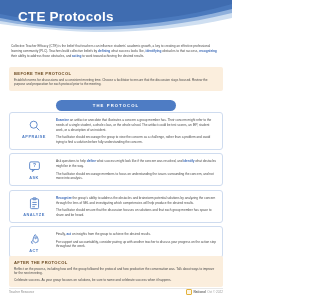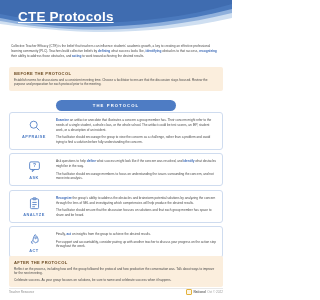--- a/index.html
+++ b/index.html
@@ -11,21 +11,21 @@
     -webkit-font-smoothing:antialiased;
   }
   .page{position:relative;width:232px;height:300px;background:#fff;}
 
   
   .header{position:relative;width:232px;height:43px;overflow:hidden;background:#fff;}
   .header svg{position:absolute;left:0;top:0;}
   .header-title{
     position:absolute;left:18px;top:9px;
     font-size:13.5px;font-weight:700;color:#ffffff;
-    letter-spacing:.2px;z-index:5;text-decoration:underline;
+    letter-spacing:.2px;z-index:5;
   }
 
   
   .intro{
     position:absolute;left:11px;top:44px;width:210px;
     font-size:3.15px;line-height:1.55;color:#4a4a4a;text-align:left;
   }
   .intro b{color:#3a68b5;font-weight:700;}
 
   

